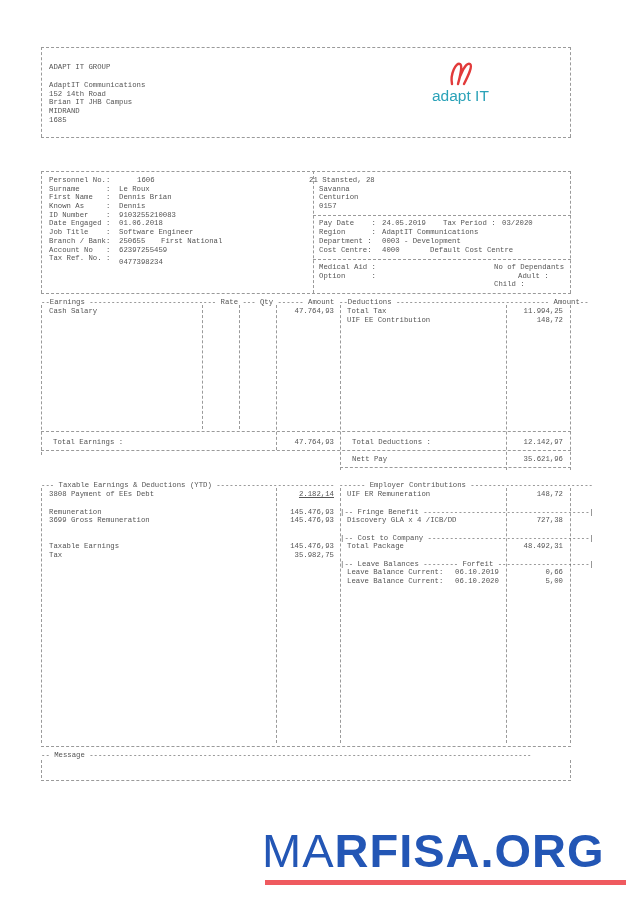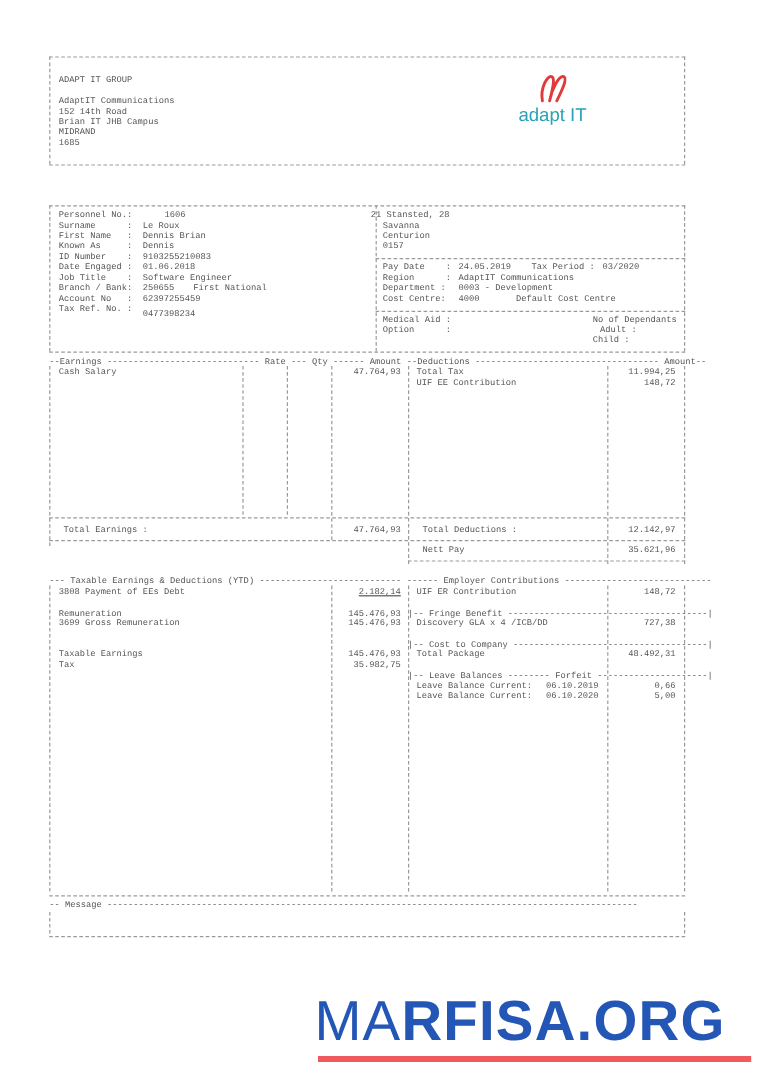--- a/index.html
+++ b/index.html
@@ -82,21 +82,21 @@
   <div class="t" style="left:382px;top:228px;">AdaptIT Communications</div>
   <div class="t" style="left:319px;top:237px;">Department :</div>
   <div class="t" style="left:382px;top:237px;">0003 - Development</div>
   <div class="t" style="left:319px;top:246px;">Cost Centre:</div>
   <div class="t" style="left:382px;top:246px;">4000</div>
   <div class="t" style="left:430px;top:246px;">Default Cost Centre</div>
 
   <div class="t" style="left:319px;top:263px;">Medical Aid :</div>
   <div class="t" style="left:319px;top:272px;">Option      :</div>
   <div class="t" style="left:494px;top:263px;">No of Dependants</div>
-  <div class="t" style="left:500px;top:272px;">Adult :</div>
+  <div class="t" style="left:518px;top:272px;">Adult :</div>
   <div class="t" style="left:494px;top:280px;">Child :</div>
 </div>
 
 <div>
   <div class="t" style="left:41px;top:298px;">--Earnings ----------------------------- Rate --- Qty ------ Amount</div>
   <div class="t" style="left:339px;top:298px;">--Deductions ----------------------------------- Amount--</div>
 
   <div class="vd" style="left:41px;top:305px;height:150px;"></div>
   <div class="vd" style="left:202px;top:305px;height:124px;"></div>
   <div class="vd" style="left:239px;top:305px;height:124px;"></div>
@@ -139,21 +139,21 @@
   <div class="t r" style="left:276px;top:490px;width:58px;text-decoration:underline;">2.182,14</div>
   <div class="t" style="left:49px;top:508px;">Remuneration</div>
   <div class="t r" style="left:276px;top:508px;width:58px;">145.476,93</div>
   <div class="t" style="left:49px;top:516px;">3699 Gross Remuneration</div>
   <div class="t r" style="left:276px;top:516px;width:58px;">145.476,93</div>
   <div class="t" style="left:49px;top:542px;">Taxable Earnings</div>
   <div class="t r" style="left:276px;top:542px;width:58px;">145.476,93</div>
   <div class="t" style="left:49px;top:551px;">Tax</div>
   <div class="t r" style="left:276px;top:551px;width:58px;">35.982,75</div>
 
-  <div class="t" style="left:347px;top:490px;">UIF ER Contribution</div>
+  <div class="t" style="left:347px;top:490px;">UIF ER Remuneration</div>
   <div class="t r" style="left:506px;top:490px;width:57px;">148,72</div>
 
   <div class="t" style="left:340px;top:508px;">|-- Fringe Benefit --------------------------------------|</div>
   <div class="t" style="left:347px;top:516px;">Discovery GLA x 4 /ICB/DD</div>
   <div class="t r" style="left:506px;top:516px;width:57px;">727,38</div>
 
   <div class="t" style="left:340px;top:534px;">|-- Cost to Company -------------------------------------|</div>
   <div class="t" style="left:347px;top:542px;">Total Package</div>
   <div class="t r" style="left:506px;top:542px;width:57px;">48.492,31</div>
 

